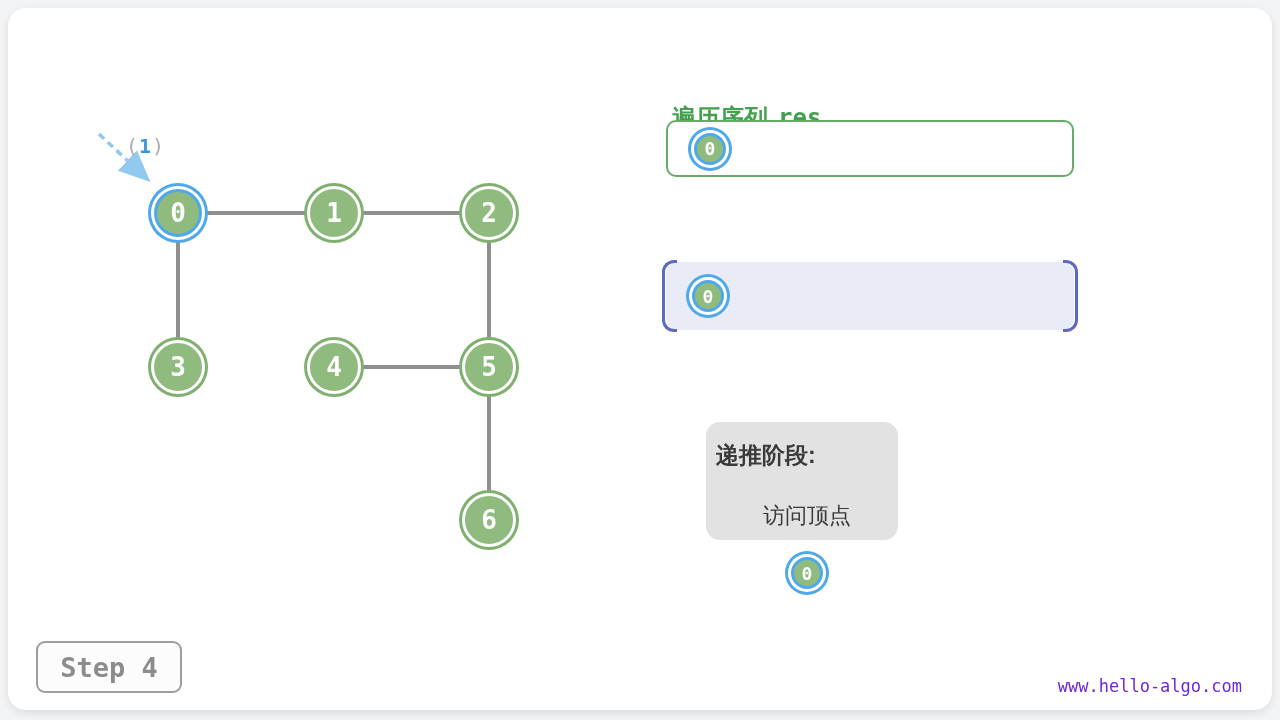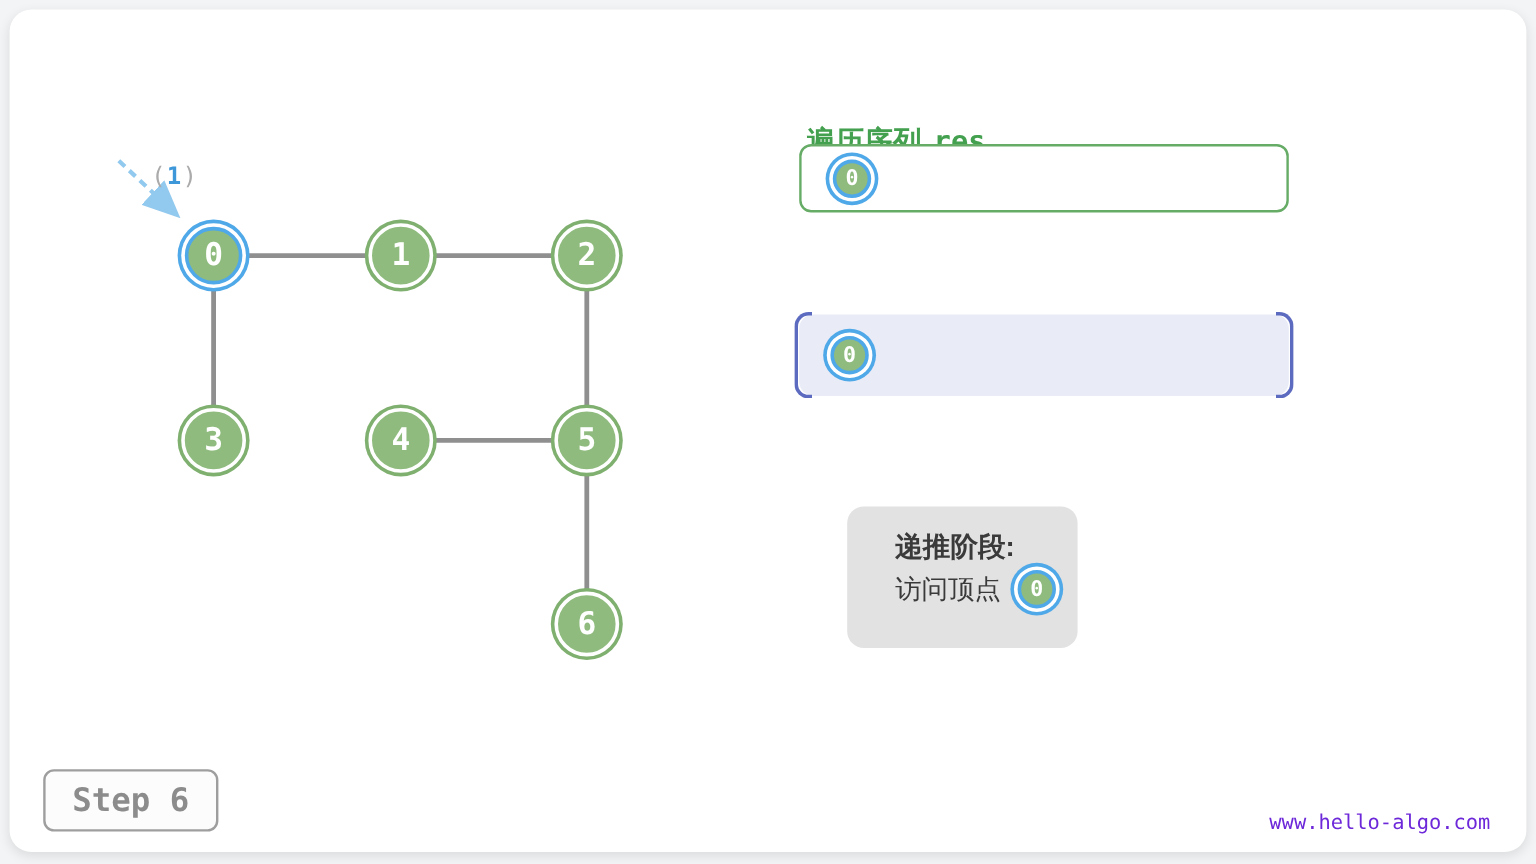--- a/index.html
+++ b/index.html
@@ -107,34 +107,35 @@
     border: 3px solid #4FA8E8;
     box-shadow: 0 0 0 3px #ffffff, 0 0 0 6px #4FA8E8;
   }
   
   .phase-box {
     position: absolute;
     left: 698px; top: 414px;
     width: 192px; height: 118px;
     background: #E2E2E2;
     border-radius: 14px;
-    padding: 18px 0 0 40px;
+    padding: 18px 0 0 10px;
     z-index: 2;
   }
   .phase-heading {
     font-size: 23px;
     font-weight: 700;
     color: #3A3A3A;
   }
   .phase-row {
-    margin-top: 4px;
+    margin-top: 30px;
     display: flex; align-items: center;
-    gap: 14px;
+    gap: 26px;
     font-size: 22px;
     color: #3A3A3A;
+    flex-direction: column;
   }
   
   .step-button {
     position: absolute;
     left: 28px; top: 633px;
     width: 146px; height: 52px;
     background: #FCFCFC;
     border: 2px solid #9E9E9E;
     border-radius: 9px;
     display: flex; align-items: center; justify-content: center;
@@ -200,17 +201,17 @@
     </div>
 
   <div class="phase-box">
     <div class="phase-heading">递推阶段:</div>
     <div class="phase-row">
       <span>访问顶点</span>
       <span class="chip hl">0</span>
     </div>
   </div>
 
-  <div class="step-button">Step 6</div>
+  <div class="step-button">Step 4</div>
 
   <div class="watermark">www.hello-algo.com</div>
 
 </div>
 
 </body></html>

